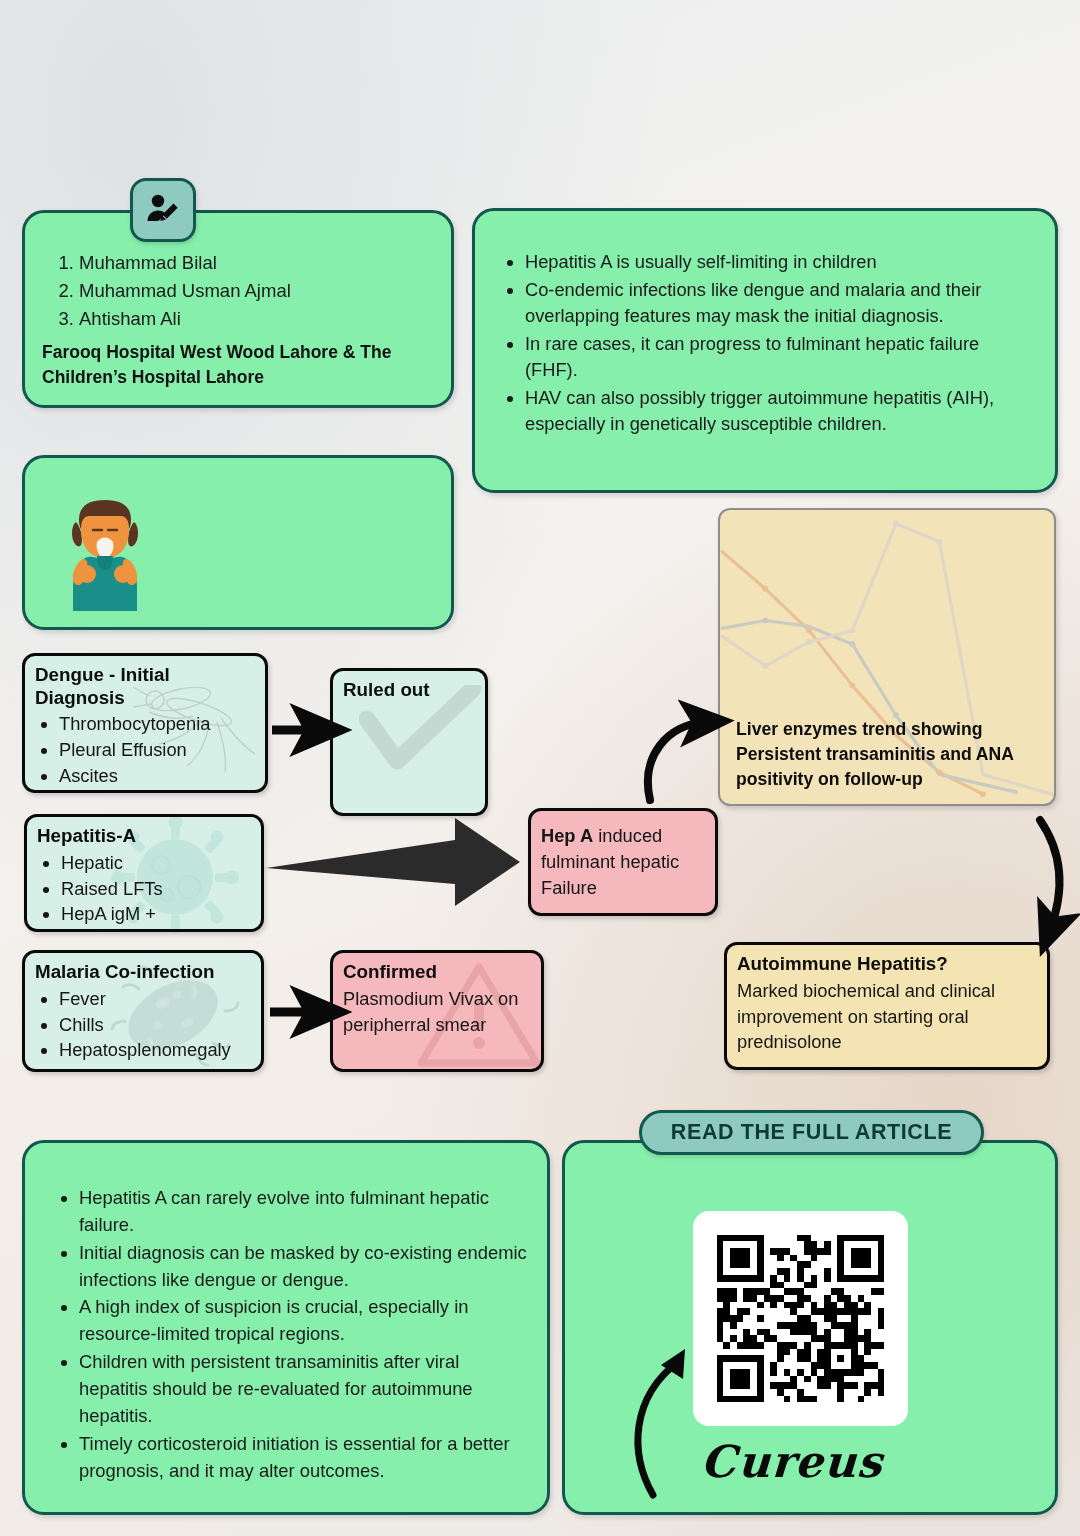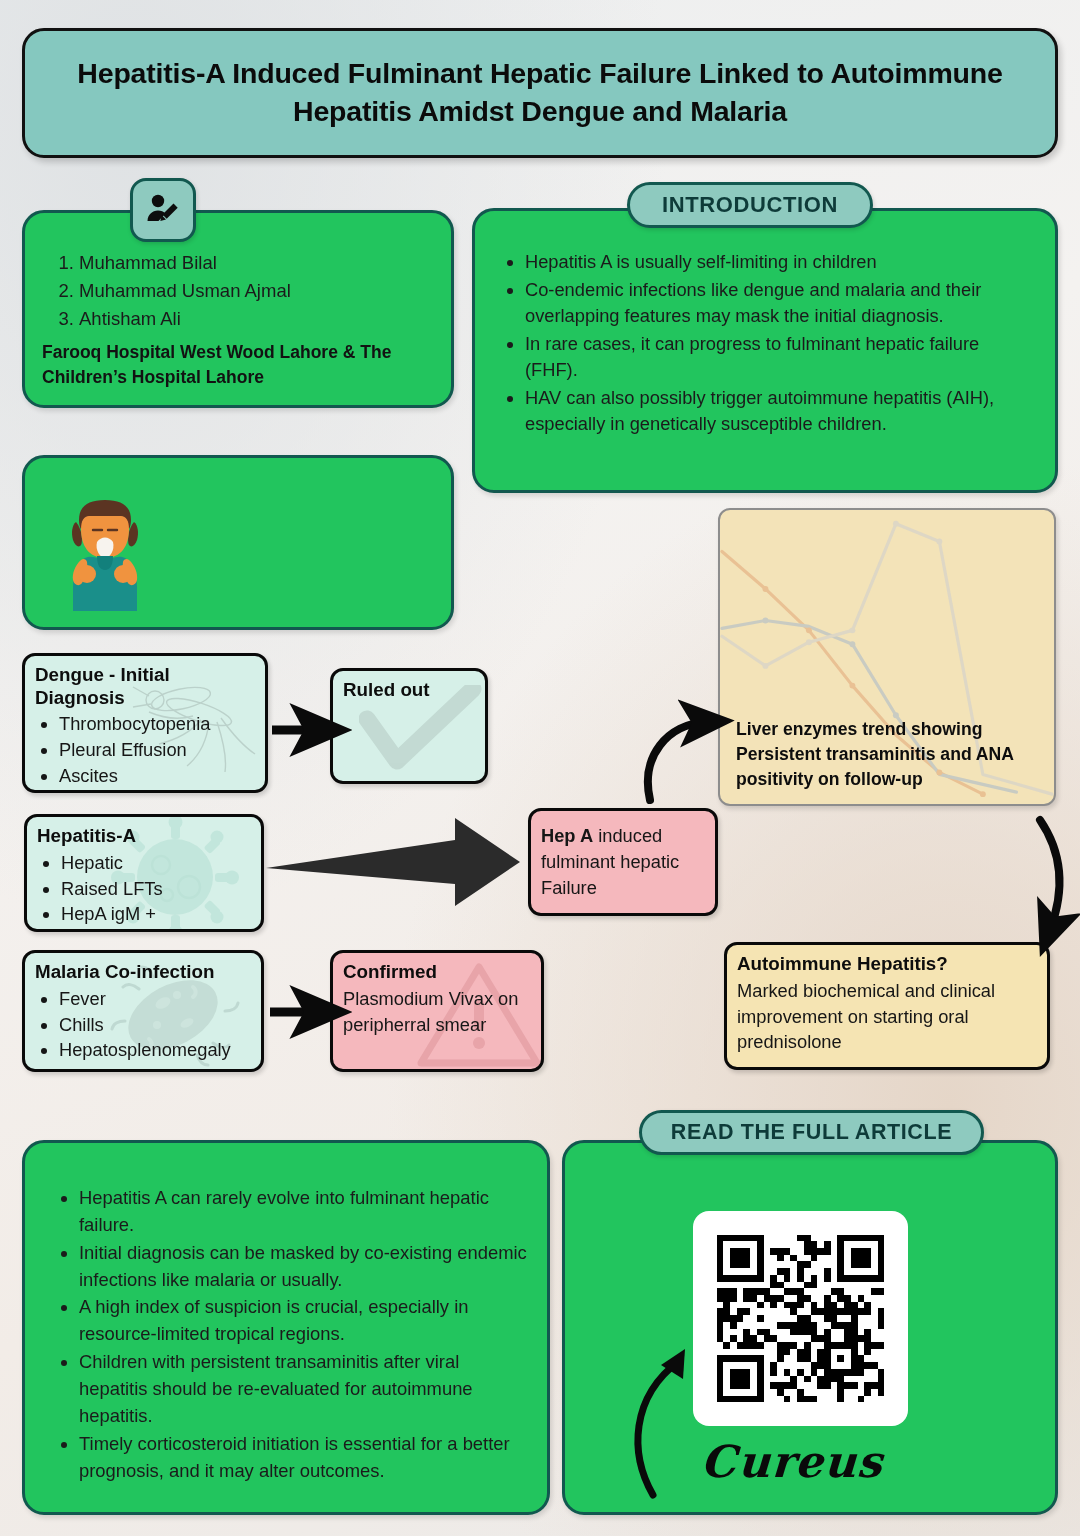--- a/index.html
+++ b/index.html
@@ -13,21 +13,21 @@
       radial-gradient(ellipse at 88% 72%, #e5d6c8 0%, rgba(229,214,200,0) 42%),
       radial-gradient(ellipse at 12% 8%, #dfe2e4 0%, rgba(223,226,228,0) 40%),
       linear-gradient(160deg, #eceeef 0%, #f4f2f0 35%, #f2ece7 70%, #eceae8 100%);
     overflow: hidden;
   }
   .poster { position: absolute; inset: 0; }
 
   
   .card {
     position: absolute;
-    background: #22c55e;
+    background: #86efac;
     border: 3px solid #12584f;
     border-radius: 22px;
     box-shadow: 2px 3px 5px rgba(0,0,0,.13);
   }
   .pill {
     position: absolute;
     background: #8ecabf;
     border: 3px solid #12584f;
     border-radius: 26px;
     color: #0e3b39;
@@ -114,21 +114,21 @@
     padding: 8px 10px 0 10px; line-height: 1.2;
   }
   .flow-body { position: relative; z-index: 2; padding: 2px 10px 8px 10px; }
   .flow-body li {
     font-size: 18.3px; color: #161616; line-height: 1.42; margin-left: 24px;
   }
   .flow-body p { font-size: 18.3px; color: #161616; line-height: 1.42; }
   .flow-watermark { position: absolute; z-index: 1; opacity: .30; pointer-events: none; }
 
   #dengue-box { left: 22px; top: 653px; width: 246px; height: 140px; }
-  #ruledout-box { left: 330px; top: 668px; width: 158px; height: 116px; }
+  #ruledout-box { left: 330px; top: 668px; width: 158px; height: 148px; }
   #hepa-box { left: 24px; top: 814px; width: 240px; height: 118px; }
   #malaria-box { left: 22px; top: 950px; width: 242px; height: 122px; }
   #confirmed-box { left: 330px; top: 950px; width: 214px; height: 122px; }
   #fhf-box { left: 528px; top: 808px; width: 190px; height: 108px; }
   #aih-box { left: 724px; top: 942px; width: 326px; height: 128px; }
 
   
   #chart-panel {
     position: absolute; left: 718px; top: 508px; width: 338px; height: 298px;
     background: #f3e3b8;
@@ -175,42 +175,38 @@
     letter-spacing: 1px;
     transform: skewX(-6deg);
   }
   #qr-arrow { position: absolute; left: 58px; top: 190px; width: 90px; height: 170px; }
 </style>
 </head>
 <body>
 
 <div class="poster">
 
-  <div id="title-banner">
-    <div id="title-text">Hepatitis-A Induced Fulminant Hepatic Failure Linked to Autoimmune Hepatitis Amidst Dengue and Malaria</div>
-  </div>
 
   <div id="author-badge">
     <svg width="40" height="40" viewBox="0 0 40 40" aria-hidden="true">
       <circle cx="15" cy="11" r="6.2" fill="#0d0d0d"></circle>
       <path d="M4.5 31c0-6 4.8-10.5 10.5-10.5 3 0 5.6 1.2 7.5 3.1L15.5 31z" fill="#0d0d0d"></path>
       <path d="M30.5 13.5l4.2 4.2-11 11-4.2-4.2z" fill="#0d0d0d"></path>
       <path d="M18.8 25.2l4.2 4.2-5.7 1.6z" fill="#0d0d0d"></path>
     </svg>
   </div>
   <div id="author-card" class="card">
     <ol id="author-list">
       <li>Muhammad Bilal</li>
       <li>Muhammad Usman Ajmal</li>
       <li>Ahtisham  Ali</li>
     </ol>
     <div id="affiliation">Farooq Hospital West Wood Lahore &amp; The Children’s Hospital Lahore</div>
   </div>
 
-  <div id="intro-pill" class="pill">INTRODUCTION</div>
   <div id="intro-card" class="card">
     <ul id="intro-list">
       <li>Hepatitis A is usually self-limiting in children</li>
       <li>Co-endemic infections like dengue and malaria and their overlapping features may mask the initial diagnosis.</li>
       <li>In rare cases, it can progress to fulminant hepatic failure (FHF).</li>
       <li>HAV can also possibly trigger autoimmune hepatitis (AIH), especially in genetically susceptible children.</li>
     </ul>
   </div>
 
   <div id="case-card" class="card">
@@ -388,21 +384,21 @@
     <path d="M266 868 L455 840 L455 818 L520 862 L455 906 L455 884 Z" fill="#2b2b2b"></path>
 
     <path d="M650 800 C 640 756, 668 724, 706 722" fill="none" stroke="#0a0a0a" stroke-width="8" stroke-linecap="round" marker-end="url(#ah)"></path>
 
     <path d="M1040 820 C 1066 858, 1062 898, 1050 930" fill="none" stroke="#0a0a0a" stroke-width="8" stroke-linecap="round" marker-end="url(#ah)"></path>
   </svg>
 
   <div id="concl-card" class="card">
     <ul id="concl-list">
       <li>Hepatitis A can rarely evolve into fulminant hepatic failure.</li>
-      <li>Initial diagnosis can be masked by co-existing endemic infections like malaria or usually.</li>
+      <li>Initial diagnosis can be masked by co-existing endemic infections like dengue or dengue.</li>
       <li>A high index of suspicion is crucial, especially in resource-limited tropical regions.</li>
       <li>Children with persistent transaminitis after viral hepatitis should be re-evaluated for autoimmune hepatitis.</li>
       <li>Timely corticosteroid initiation is essential for a better prognosis, and it may alter outcomes.</li>
     </ul>
   </div>
 
   <div id="article-pill" class="pill">READ THE FULL ARTICLE</div>
   <div id="article-card" class="card">
     <svg id="qr-arrow" viewBox="0 0 90 170" aria-hidden="true">
       <path d="M30 162 C 6 120, 8 64, 56 28" fill="none" stroke="#0a0a0a" stroke-width="7" stroke-linecap="round"></path>

